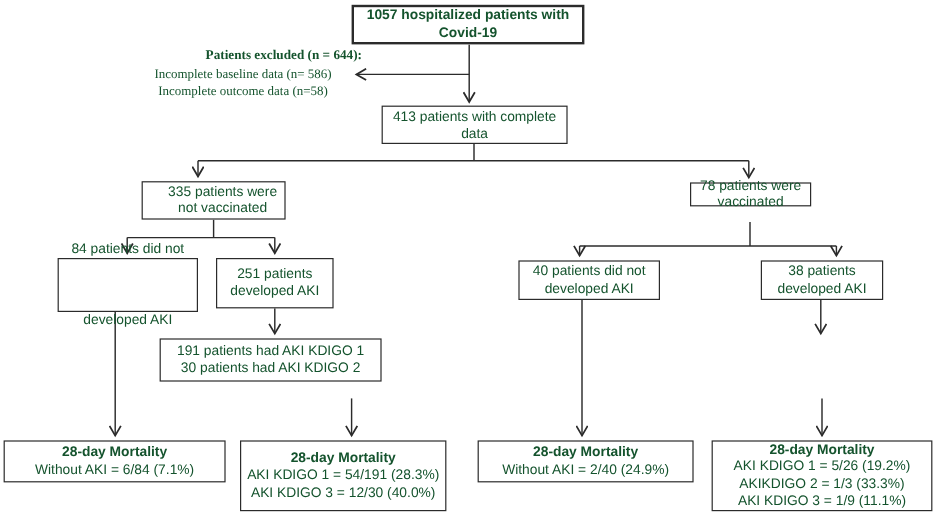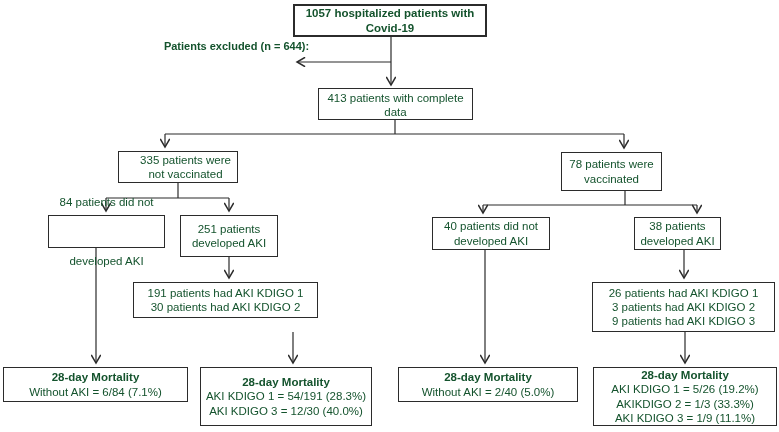--- a/index.html
+++ b/index.html
@@ -8,21 +8,21 @@
     font-family:"Liberation Sans", sans-serif;color:#14532d;overflow:hidden;
   }
   .box{
     position:absolute;box-sizing:border-box;background:#fff;
     border:1.5px solid #2b2b2b;
     display:flex;flex-direction:column;justify-content:center;align-items:center;
     text-align:center;font-size:11.5px;line-height:1.22;
   }
   .box.thick{border-width:2px;}
   .bold{font-weight:bold;}
-  .freetext{position:absolute;text-align:center;}
+  .freetext{position:absolute;text-align:center;font-family:Liberation Serif, serif;}
   .freetext.heading{font-size:11px;font-weight:bold;}
   .freetext.lines{font-size:10.8px;line-height:1.32;}
   svg.connectors{position:absolute;left:0;top:0;pointer-events:none;}
 </style>
 </head>
 <body>
 
 <div class="stage">
 
   <svg class="connectors" width="779" height="432" viewBox="0 0 779 432">
@@ -60,74 +60,73 @@
       <line x1="685" y1="332" x2="685" y2="363" marker-end="url(#arrow)"></line>
     </g>
   </svg>
 
   <div class="box thick" style="left:293px;top:4px;width:194px;height:33px;">
     <div class="bold">1057 hospitalized patients with</div>
     <div class="bold">Covid-19</div>
   </div>
 
   <div class="freetext heading" style="left:134px;top:40px;width:205px;">Patients excluded (n = 644):</div>
+  <div class="freetext lines" style="left:100px;top:55px;width:205px;">
+    <div>Incomplete baseline data (n= 586)</div>
+    <div>Incomplete outcome data (n=58)</div>
+  </div>
 
   <div class="box" style="left:318px;top:88px;width:155px;height:32px;justify-content:flex-end;">
     <div>413 patients with complete</div>
     <div>data</div>
   </div>
 
   <div class="box" style="left:118px;top:151px;width:120px;height:32px;padding-left:15px;">
     <div>335 patients were</div>
     <div>not vaccinated</div>
   </div>
-  <div class="box" style="left:561px;top:152px;width:101px;height:39px;">
+  <div class="box" style="left:575px;top:152px;width:101px;height:20px;">
     <div>78 patients were</div>
     <div>vaccinated</div>
   </div>
 
-  <div class="box" style="left:48px;top:215px;width:117px;height:33px;gap:44px;">
+  <div class="box" style="left:48px;top:215px;width:117px;height:45px;gap:44px;">
     <div>84 patients did not</div>
     <div>developed AKI</div>
   </div>
   <div class="box" style="left:180px;top:215px;width:98px;height:42px;">
     <div>251 patients</div>
     <div>developed AKI</div>
   </div>
   <div class="box" style="left:432px;top:217px;width:118px;height:33px;">
     <div>40 patients did not</div>
     <div>developed AKI</div>
   </div>
-  <div class="box" style="left:634px;top:217px;width:87px;height:33px;">
+  <div class="box" style="left:634px;top:217px;width:102px;height:33px;">
     <div>38 patients</div>
     <div>developed AKI</div>
   </div>
 
   <div class="box" style="left:133px;top:282px;width:185px;height:36px;">
     <div>191 patients had AKI KDIGO 1</div>
     <div>30 patients had AKI KDIGO 2</div>
-  </div>
-  <div class="box" style="left:592px;top:282px;width:183px;height:50px;">
-    <div>26 patients had AKI KDIGO 1</div>
-    <div>3 patients had AKI KDIGO 2</div>
-    <div>9 patients had AKI KDIGO 3</div>
   </div>
 
   <div class="box" style="left:3px;top:367px;width:185px;height:35px;">
     <div class="bold">28-day Mortality</div>
     <div>Without AKI = 6/84 (7.1%)</div>
   </div>
   <div class="box" style="left:200px;top:367px;width:172px;height:59px;">
     <div class="bold">28-day Mortality</div>
     <div>AKI KDIGO 1 = 54/191 (28.3%)</div>
     <div>AKI KDIGO 3 = 12/30 (40.0%)</div>
   </div>
   <div class="box" style="left:398px;top:367px;width:180px;height:35px;">
     <div class="bold">28-day Mortality</div>
-    <div>Without AKI = 2/40 (5.0%)</div>
+    <div>Without AKI = 2/40 (24.9%)</div>
   </div>
   <div class="box" style="left:593px;top:367px;width:184px;height:59px;">
     <div class="bold">28-day Mortality</div>
     <div>AKI KDIGO 1 = 5/26 (19.2%)</div>
     <div>AKIKDIGO 2 = 1/3 (33.3%)</div>
     <div>AKI KDIGO 3 = 1/9 (11.1%)</div>
   </div>
 
 </div>
 

